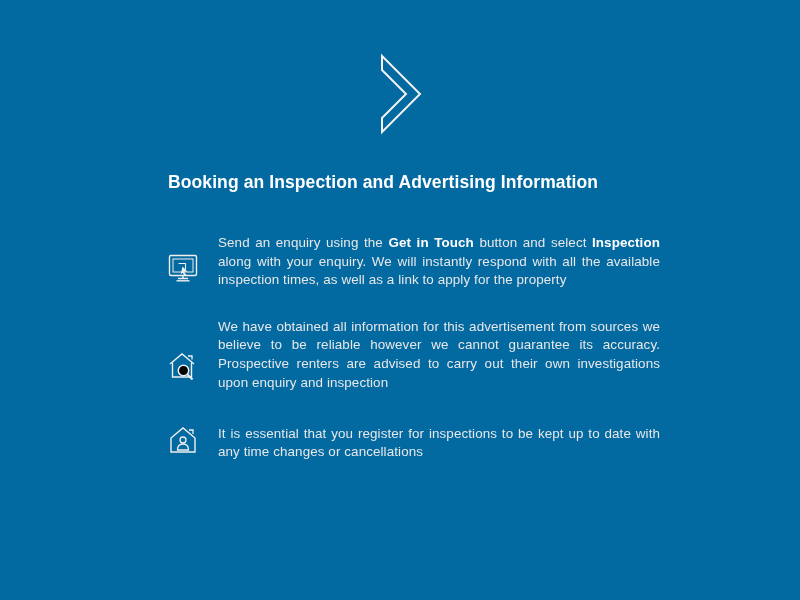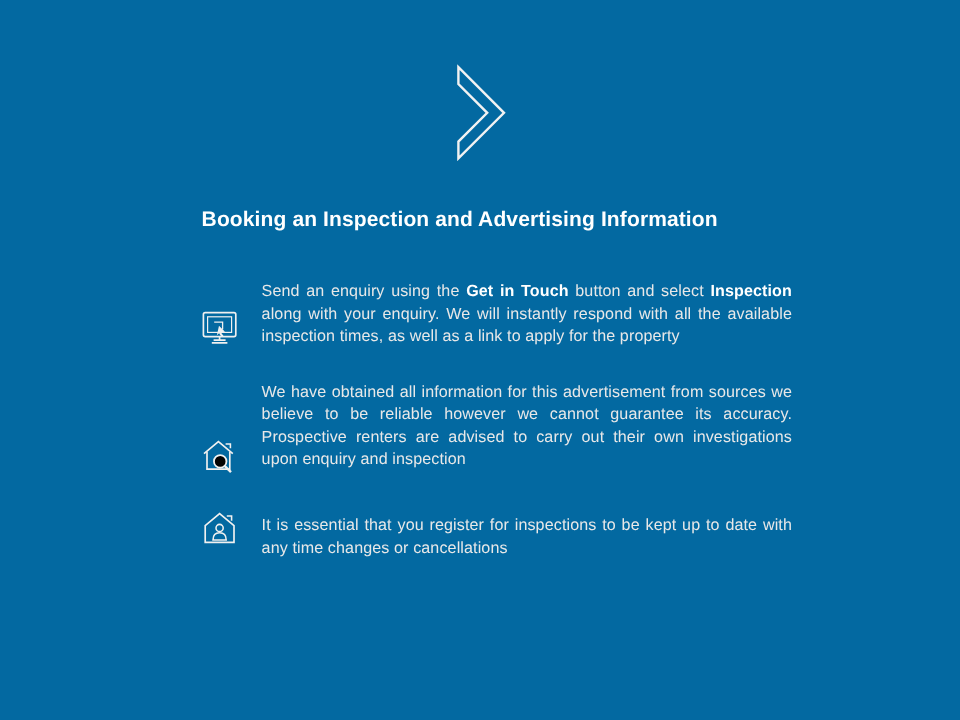--- a/index.html
+++ b/index.html
@@ -43,21 +43,21 @@
     color: #ffffff;
   }
   .items {
     position: absolute;
     left: 160px;
     top: 228px;
     width: 500px;
   }
   .item {
     display: flex;
-    align-items: flex-end;
+    align-items: center;
     margin-bottom: 22px;
   }
   .item .icon {
     flex: 0 0 46px;
     width: 46px;
     height: 52px;
     display: flex;
     align-items: flex-start;
     justify-content: center;
     padding-top: 14px;

